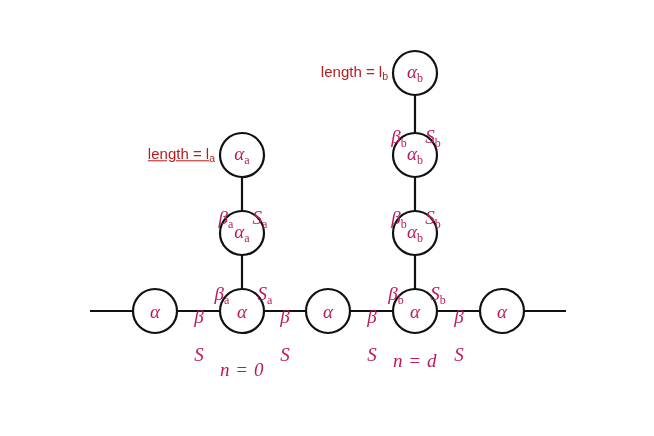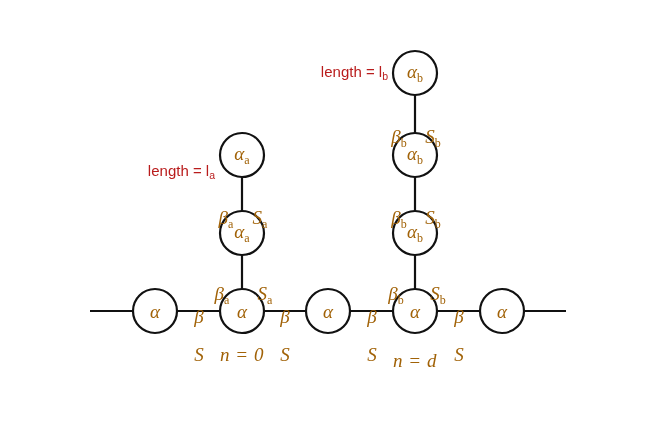--- a/index.html
+++ b/index.html
@@ -23,21 +23,21 @@
     position: absolute;
     left: 0;
     top: 0;
     width: 654px;
     height: 436px;
     display: block;
   }
   .lbl {
     position: absolute;
     white-space: nowrap;
-    color: #a16207;
+    color: #be185d;
     line-height: 1;
     user-select: none;
   }
   
   .math {
     font-family: "Liberation Serif", "DejaVu Serif", serif;
     font-style: italic;
   }
   .node-label {
     font-size: 19px;
@@ -106,24 +106,24 @@
         <circle cx="242" cy="155" r="22" fill="#ffffff" stroke="#111111"></circle>
         <circle cx="242" cy="233" r="22" fill="#ffffff" stroke="#111111"></circle>
         <circle cx="415" cy="73" r="22" fill="#ffffff" stroke="#111111"></circle>
         <circle cx="415" cy="155" r="22" fill="#ffffff" stroke="#111111"></circle>
         <circle cx="415" cy="233" r="22" fill="#ffffff" stroke="#111111"></circle>
       </g>
   </svg>
 
   <div id="text-layer">
 
-    <div class="lbl length-label" id="length-a" style="left: 215px; top: 172px;">length = l<span class="sub">a</span></div>
+    <div class="lbl length-label" id="length-a" style="left: 215px; top: 155px; text-decoration: underline;">length = l<span class="sub">a</span></div>
     <div class="lbl length-label" id="length-b" style="left: 388px; top: 73px;">length = l<span class="sub">b</span></div>
 
-    <div class="lbl math axis-label" id="site-n0" style="left: 242px; top: 354px;">n = 0</div>
+    <div class="lbl math axis-label" id="site-n0" style="left: 242px; top: 369px;">n = 0</div>
     <div class="lbl math axis-label" id="site-nd" style="left: 415px; top: 360px;">n = d</div>
 
   <div class="lbl math edge-label" style="left: 199px; top: 292px;">β</div>
       <div class="lbl math edge-label" style="left: 199px; top: 330px;">S</div>
       <div class="lbl math edge-label" style="left: 285px; top: 292px;">β</div>
       <div class="lbl math edge-label" style="left: 285px; top: 330px;">S</div>
       <div class="lbl math edge-label" style="left: 372px; top: 292px;">β</div>
       <div class="lbl math edge-label" style="left: 372px; top: 330px;">S</div>
       <div class="lbl math edge-label" style="left: 459px; top: 292px;">β</div>
       <div class="lbl math edge-label" style="left: 459px; top: 330px;">S</div>

